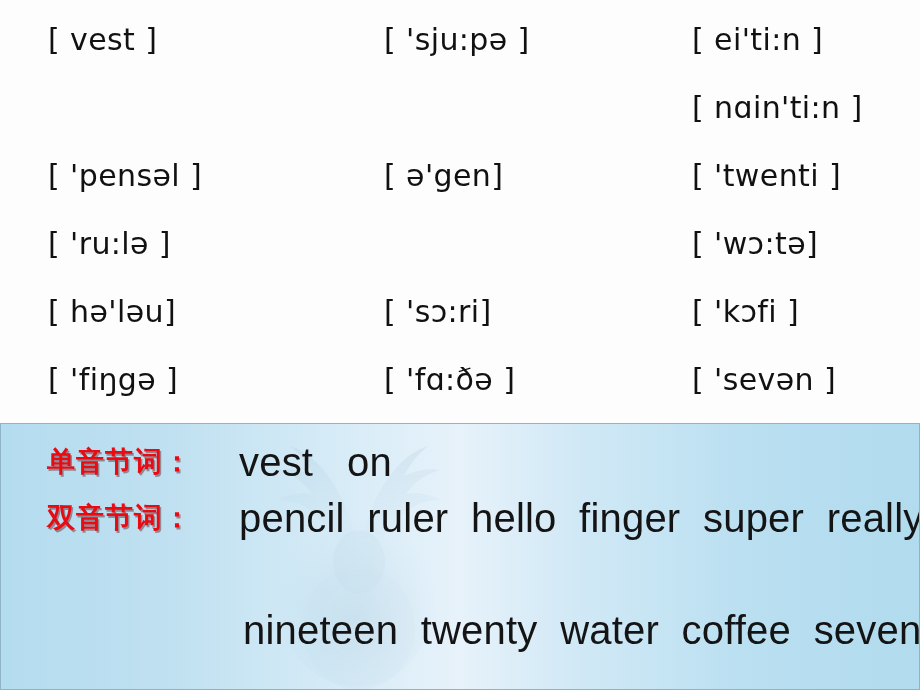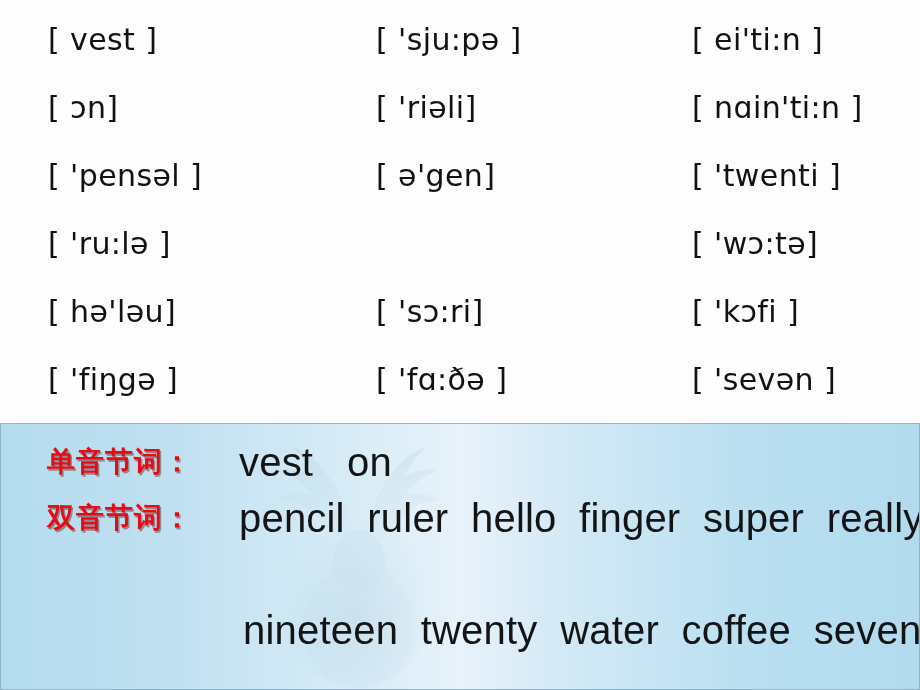--- a/index.html
+++ b/index.html
@@ -36,21 +36,21 @@
 
   .phonetic-cell {
     font-family: "DejaVu Sans", "Liberation Sans", sans-serif;
     font-size: 30px;
     color: #111111;
     line-height: 64px;
     white-space: pre;
     letter-spacing: 0.4px;
   }
   .col-1 { position: absolute; left: 48px;  }
-  .col-2 { position: absolute; left: 376px; text-align: right; }
+  .col-2 { position: absolute; left: 384px; text-align: right; }
   .col-3 { position: absolute; left: 692px; }
 
   
   #word-panel {
     position: absolute;
     left: 0;
     top: 423px;
     width: 920px;
     height: 267px;
     box-sizing: border-box;
@@ -124,22 +124,20 @@
 
 <div id="phonetics-area">
 
   <div class="phonetic-row" style="top: 8px;">
     <span class="phonetic-cell col-1">[ vest ]</span>
     <span class="phonetic-cell col-2">[ 'sju:pə ]</span>
     <span class="phonetic-cell col-3">[ ei'ti:n ]</span>
   </div>
 
   <div class="phonetic-row" style="top: 76px;">
-    <span class="phonetic-cell col-1">[ ɔn]</span>
-    <span class="phonetic-cell col-2">[ 'riəli]</span>
     <span class="phonetic-cell col-3">[ nɑin'ti:n ]</span>
   </div>
 
   <div class="phonetic-row" style="top: 144px;">
     <span class="phonetic-cell col-2">[ ə'gen]</span>
     <span class="phonetic-cell col-1">[ 'pensəl ]</span>
     <span class="phonetic-cell col-3">[ 'twenti ]</span>
   </div>
 
   <div class="phonetic-row" style="top: 212px;">

